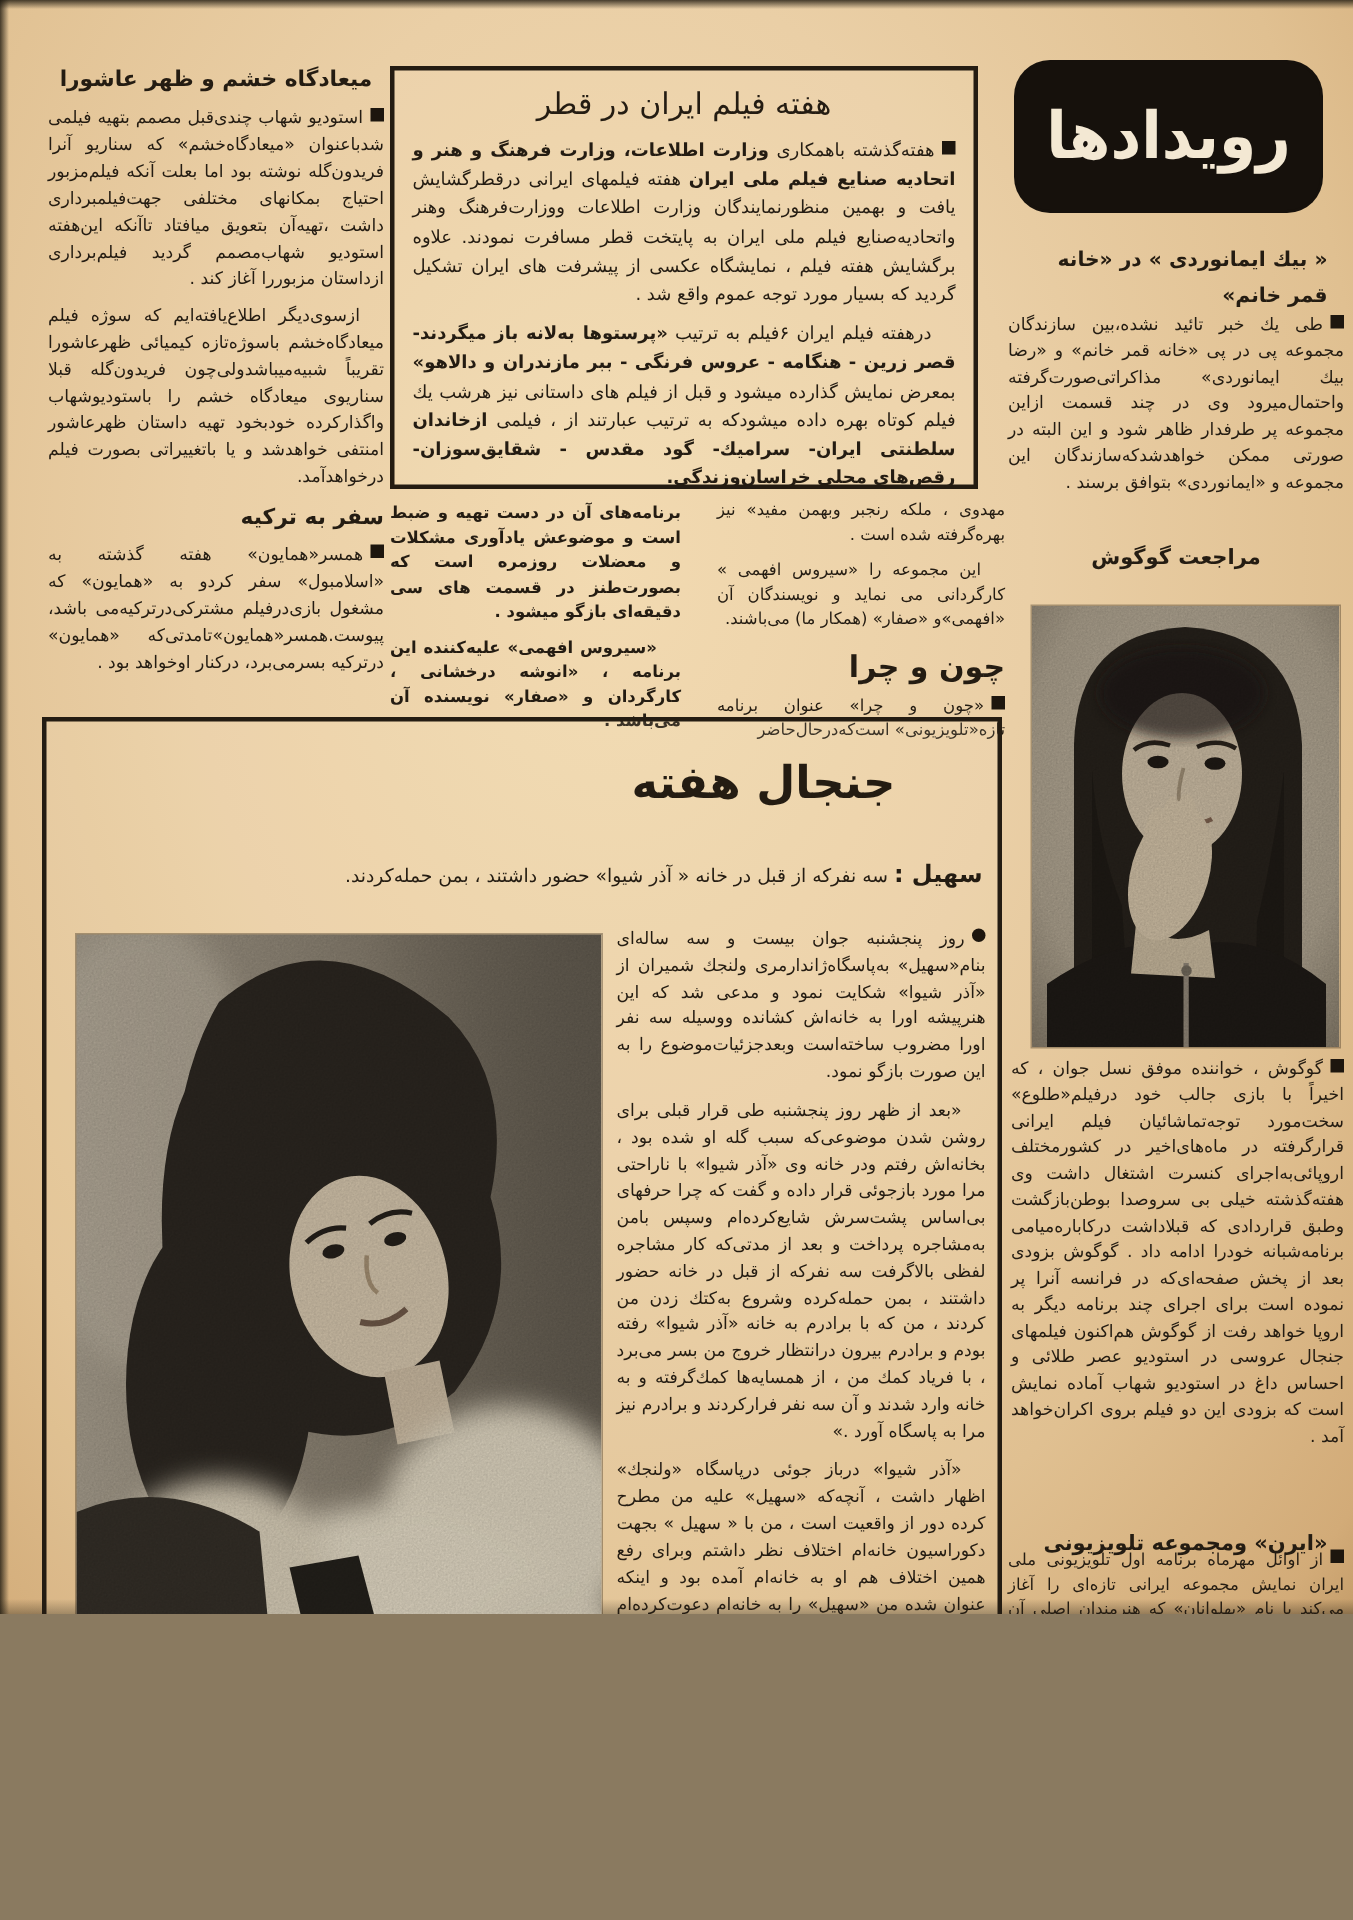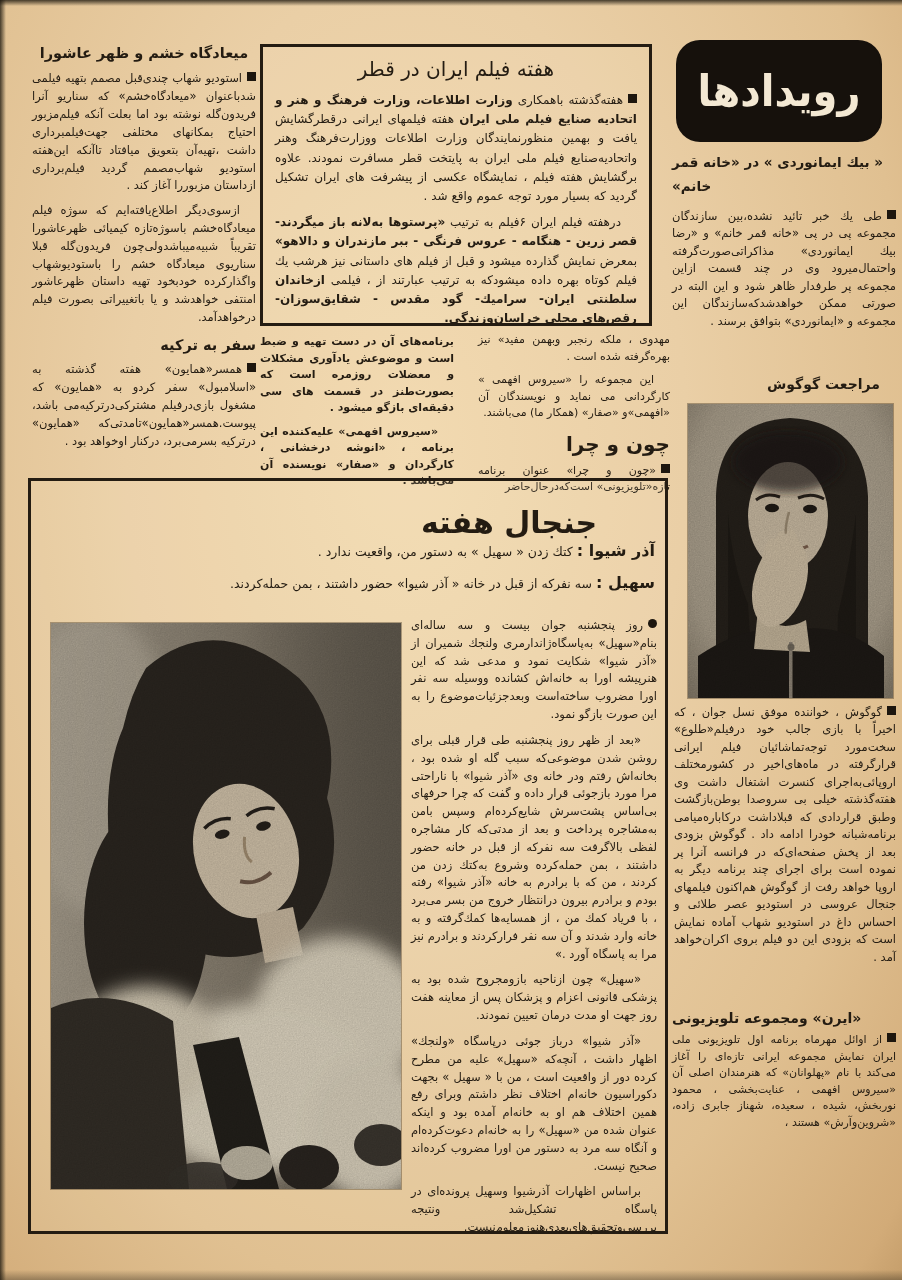--- a/index.html
+++ b/index.html
@@ -1,17 +1,17 @@
 <!DOCTYPE html>
 <html lang="fa" dir="rtl"><head>
 <meta charset="utf-8">
 <style>
   html,body{margin:0;padding:0;background:#8a7a60;}
   #page{
-    position:relative;width:902px;height:1280px;margin:0 auto;overflow:hidden;
+    position:relative;width:902px;height:1076px;margin:0 auto;overflow:hidden;
     background:radial-gradient(ellipse at 45% 35%, #f2dab1 0%, #eacfa6 40%, #e0c091 72%, #d2ab78 95%, #c59e6b 100%);
     font-family:"DejaVu Sans",sans-serif;color:#241c12;direction:rtl;
   }
   .edge-top{position:absolute;top:0;left:0;right:0;height:6px;background:linear-gradient(#2a2317,rgba(42,35,23,0));opacity:.85;}
   .edge-left{position:absolute;top:0;left:0;bottom:0;width:6px;background:linear-gradient(90deg,#1f1a10,rgba(31,26,16,0));opacity:.8;}
   .edge-bottom{position:absolute;left:0;right:0;bottom:0;height:10px;background:linear-gradient(rgba(31,26,16,0),rgba(31,26,16,.35));}
   .abs{position:absolute;}
   .body-text{font-size:11.5px;line-height:1.55;text-align:justify;}
   .body-text p{margin:0 0 7px 0;}
   .ind{text-indent:16px;}
@@ -19,22 +19,22 @@
   .dot{display:inline-block;width:9px;height:9px;border-radius:50%;background:#1d160e;margin-left:5px;vertical-align:1px;}
   .col-title{font-weight:bold;font-size:14.5px;margin:0 0 6px 0;text-align:center;}
   .sub-title{font-weight:bold;font-size:14.5px;margin:4px 0 5px 0;text-align:right;}
   .boxed{border:3px solid #241c12;background:rgba(255,244,220,.10);}
   #film-box{left:260px;top:44px;width:392px;height:282px;padding:6px 12px;box-sizing:border-box;}
   #film-box h1{font-size:20px;font-weight:normal;text-align:center;margin:4px 0 10px 0;}
   #film-box .body-text{font-size:12px;line-height:1.6;}
   #logo-box{left:678px;top:42px;width:202px;height:98px;background:#16110c;border-radius:22px;
     display:flex;align-items:center;justify-content:center;box-shadow:0 0 0 2px #16110c;}
   #logo-box .logo-word{color:#f3e8d3;font-size:40px;font-weight:bold;transform:scaleY(1.08);}
-  .events-header{font-weight:bold;font-size:13.5px;line-height:1.8;text-align:left;margin:0;}
-  .events-center{font-weight:bold;font-size:14px;text-align:right;margin:16px;}
+  .events-header{font-weight:bold;font-size:13.5px;line-height:1.8;text-align:right;margin:11px;}
+  .events-center{font-weight:bold;font-size:14px;text-align:center;margin:4px;}
   #scandal-box{left:28px;top:478px;width:634px;height:750px;}
   #scandal-headline{position:absolute;top:4px;right:68px;font-size:30px;font-weight:bold;letter-spacing:-1px;}
   .quote-line{position:absolute;right:10px;left:8px;text-align:right;font-size:12.5px;line-height:1.5;text-align:justify;}
   .quote-label{font-weight:bold;font-size:16px;}
   #scandal-text{position:absolute;right:8px;top:136px;width:246px;}
   #scandal-text p{margin:0 0 8px 0;}
   .photo-frame{box-shadow:0 0 0 1px rgba(40,30,15,.35);}
   svg{display:block;}
 </style>
 </head>
@@ -136,24 +136,20 @@
 
   <div class="abs" style="left:672px;top:1006px;width:224px;">
     <h3 class="events-header" style="font-size:14px;">«ایرن» ومجموعه تلویزیونی</h3>
   </div>
   <div class="abs body-text" style="left:672px;top:1032px;width:224px;font-size:11px;line-height:1.5;">
     <p><span class="sq"></span><span>از اوائل مهرماه برنامه اول تلویزیونی ملی ایران نمایش مجموعه ایرانی تازه‌ای را آغاز می‌کند با نام «پهلوانان» که هنرمندان اصلی آن «سیروس افهمی ، عنایت‌بخشی ، محمود نوربخش، شیده ، سعیده، شهناز جابری زاده، «شروین‌وآرش» هستند ،</span></p>
   </div>
 
   <div class="abs boxed" id="scandal-box">
     <h1 id="scandal-headline">جنجال هفته</h1>
-    <div class="quote-line" style="top:58px;">
-      <span class="quote-label">آذر شیوا :</span>
-      <span>کتك زدن « سهیل » به دستور من، واقعیت ندارد .</span>
-    </div>
     <div class="quote-line" style="top:90px;">
       <span class="quote-label">سهیل :</span>
       <span>سه نفرکه از قبل در خانه « آذر شیوا» حضور داشتند ، بمن حمله‌کردند.</span>
     </div>
 
     <div class="abs photo-frame" style="left:20px;top:142px;width:350px;height:566px;">
       <svg width="350" height="566" viewBox="0 0 350 566">
         <defs>
           <linearGradient id="abg" x1="0" y1="0" x2="1" y2="0">
             <stop offset="0%" stop-color="#a39a8a"></stop>
@@ -195,18 +191,17 @@
         <ellipse cx="330" cy="522" rx="27" ry="21" fill="#2a2520" opacity="0.9"></ellipse>
         <ellipse cx="152" cy="556" rx="35" ry="17" fill="#35302a" opacity="0.85"></ellipse>
         <ellipse cx="196" cy="540" rx="26" ry="17" fill="#cfc6b2" opacity="0.9"></ellipse>
         <rect width="350" height="566" filter="url(#agrain)" opacity="0.2"></rect>
       </svg>
     </div>
 
     <div id="scandal-text" class="body-text">
       <p><span class="dot"></span><span>روز پنجشنبه جوان بیست و سه ساله‌ای بنام«سهیل» به‌پاسگاه‌ژاندارمری ولنجك شمیران از «آذر شیوا» شکایت نمود و مدعی شد که این هنرپیشه اورا به خانه‌اش کشانده ووسیله سه نفر اورا مضروب ساخته‌است وبعدجزئیات‌موضوع را به این صورت بازگو نمود.</span></p>
       <p class="ind"><span>«بعد از ظهر روز پنجشنبه طی قرار قبلی برای روشن شدن موضوعی‌که سبب گله او شده بود ، بخانه‌اش رفتم ودر خانه وی «آذر شیوا» با ناراحتی مرا مورد بازجوئی قرار داده و گفت که چرا حرفهای بی‌اساس پشت‌سرش شایع‌کرده‌ام وسپس بامن به‌مشاجره پرداخت و بعد از مدتی‌که کار مشاجره لفظی بالاگرفت سه نفرکه از قبل در خانه حضور داشتند ، بمن حمله‌کرده وشروع به‌کتك زدن من کردند ، من که با برادرم به خانه «آذر شیوا» رفته بودم و برادرم بیرون درانتظار خروج من بسر می‌برد ، با فریاد کمك من ، از همسایه‌ها کمك‌گرفته و به خانه وارد شدند و آن سه نفر فرارکردند و برادرم نیز مرا به پاسگاه آورد .»</span></p>
-      <p class="ind"><span>«سهیل» چون ازناحیه بازومجروح شده بود به پزشکی قانونی اعزام و پزشکان پس از معاینه هفت روز جهت او مدت درمان تعیین نمودند.</span></p>
       <p class="ind"><span>«آذر شیوا» درباز جوئی درپاسگاه «ولنجك» اظهار داشت ، آنچه‌که «سهیل» علیه من مطرح کرده دور از واقعیت است ، من با « سهیل » بجهت دکوراسیون خانه‌ام اختلاف نظر داشتم وبرای رفع همین اختلاف هم او به خانه‌ام آمده بود و اینکه عنوان شده من «سهیل» را به خانه‌ام دعوت‌کرده‌ام و آنگاه سه مرد به دستور من اورا مضروب کرده‌اند صحیح نیست.</span></p>
       <p class="ind"><span>براساس اظهارات آذرشیوا وسهیل پرونده‌ای در پاسگاه تشکیل‌شد ونتیجه بررسی‌وتحقیق‌های‌بعدی‌هنوزمعلوم‌نیست.</span></p>
     </div>
   </div>
 </div>
 
 </body></html>

